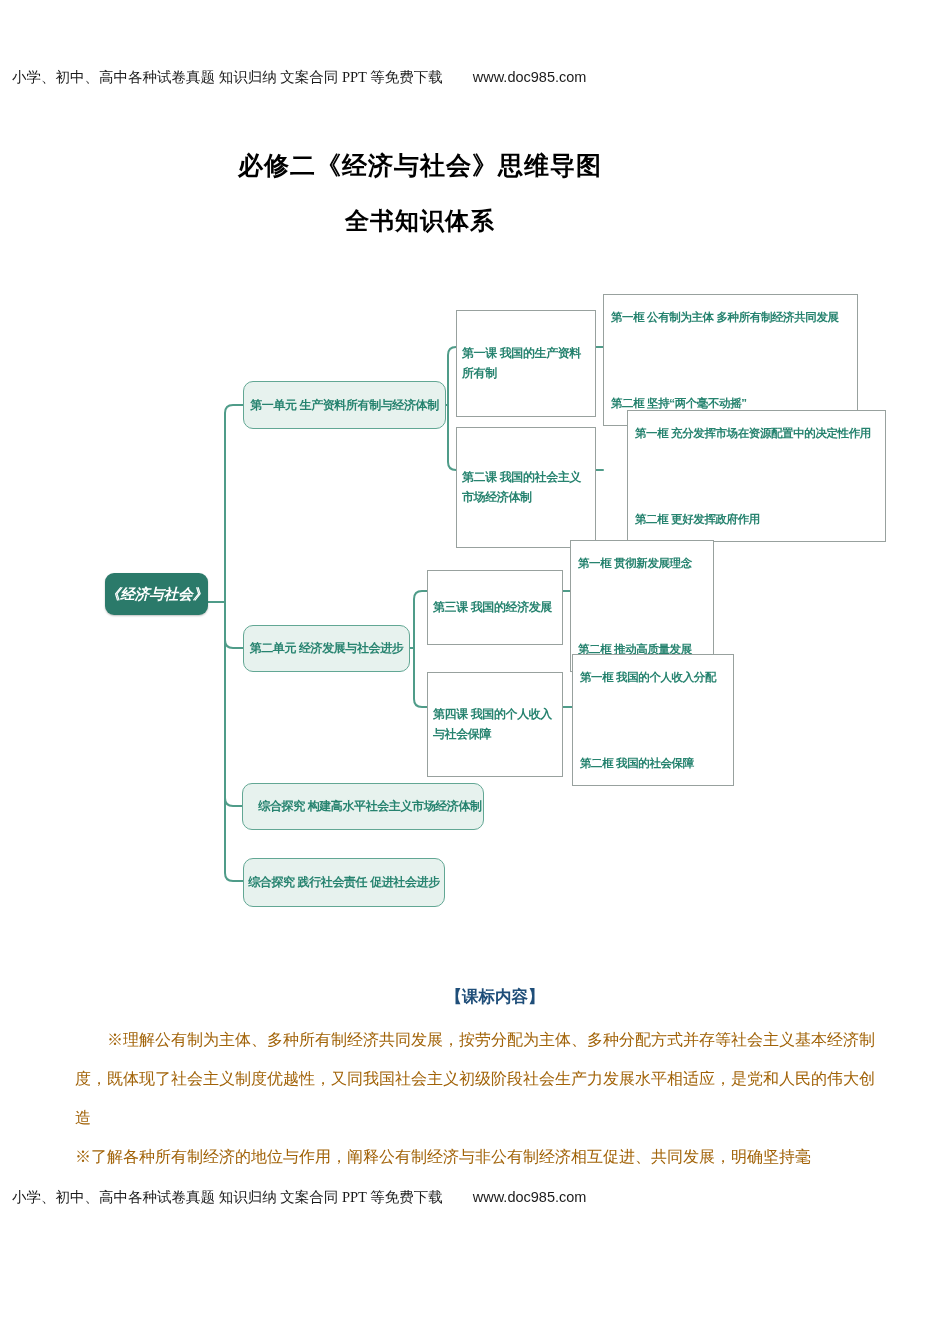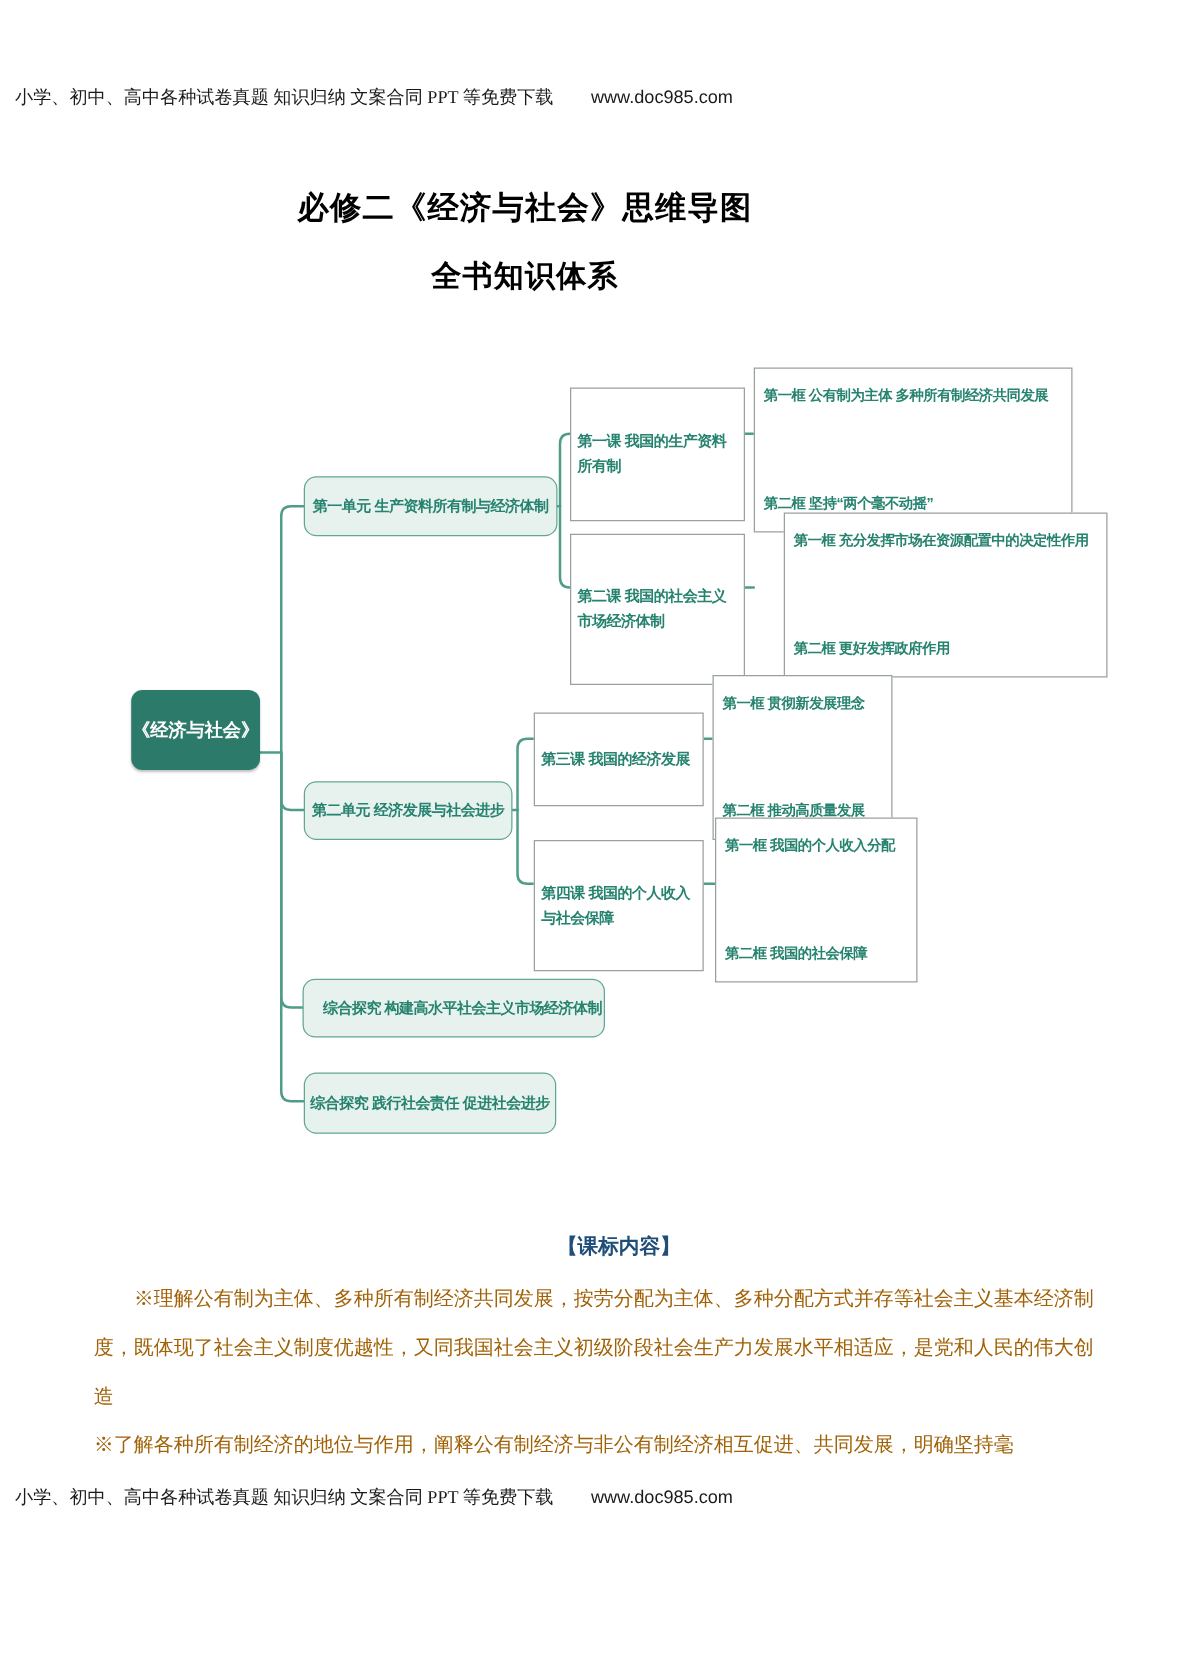--- a/index.html
+++ b/index.html
@@ -86,21 +86,21 @@
         <path d="M584 347 H603"></path>
         <path d="M584 470 H603"></path>
         <path d="M408 648 H414"></path>
         <path d="M414 648 V599 Q414 591 422 591 H427"></path>
         <path d="M414 648 V699 Q414 707 422 707 H427"></path>
         <path d="M551 591 H570"></path>
         <path d="M551 707 H572"></path>
       </g>
     </svg>
 
-    <div class="node root" style="left:105px; top:552px; width:103px; height:64px;">《经济与社会》</div>
+    <div class="node root" style="left:105px; top:573px; width:103px; height:42px;font-style:italic;">《经济与社会》</div>
 
     <div class="node pill" style="left:243px; top:381px; width:201px; height:46px;">第一单元 生产资料所有制与经济体制</div>
 
     <div class="node pill" style="left:243px; top:625px; width:165px; height:45px;">第二单元 经济发展与社会进步</div>
 
     <div class="node pill" style="left:242px; top:783px; width:226px; height:45px;padding-left:14px;">综合探究 构建高水平社会主义市场经济体制</div>
 
     <div class="node pill" style="left:243px; top:858px; width:200px; height:47px;">综合探究 践行社会责任 促进社会进步</div>
 
     <div class="node box" style="left:456px; top:310px; width:128px; height:73px;">第一课 我国的生产资料所有制</div>

